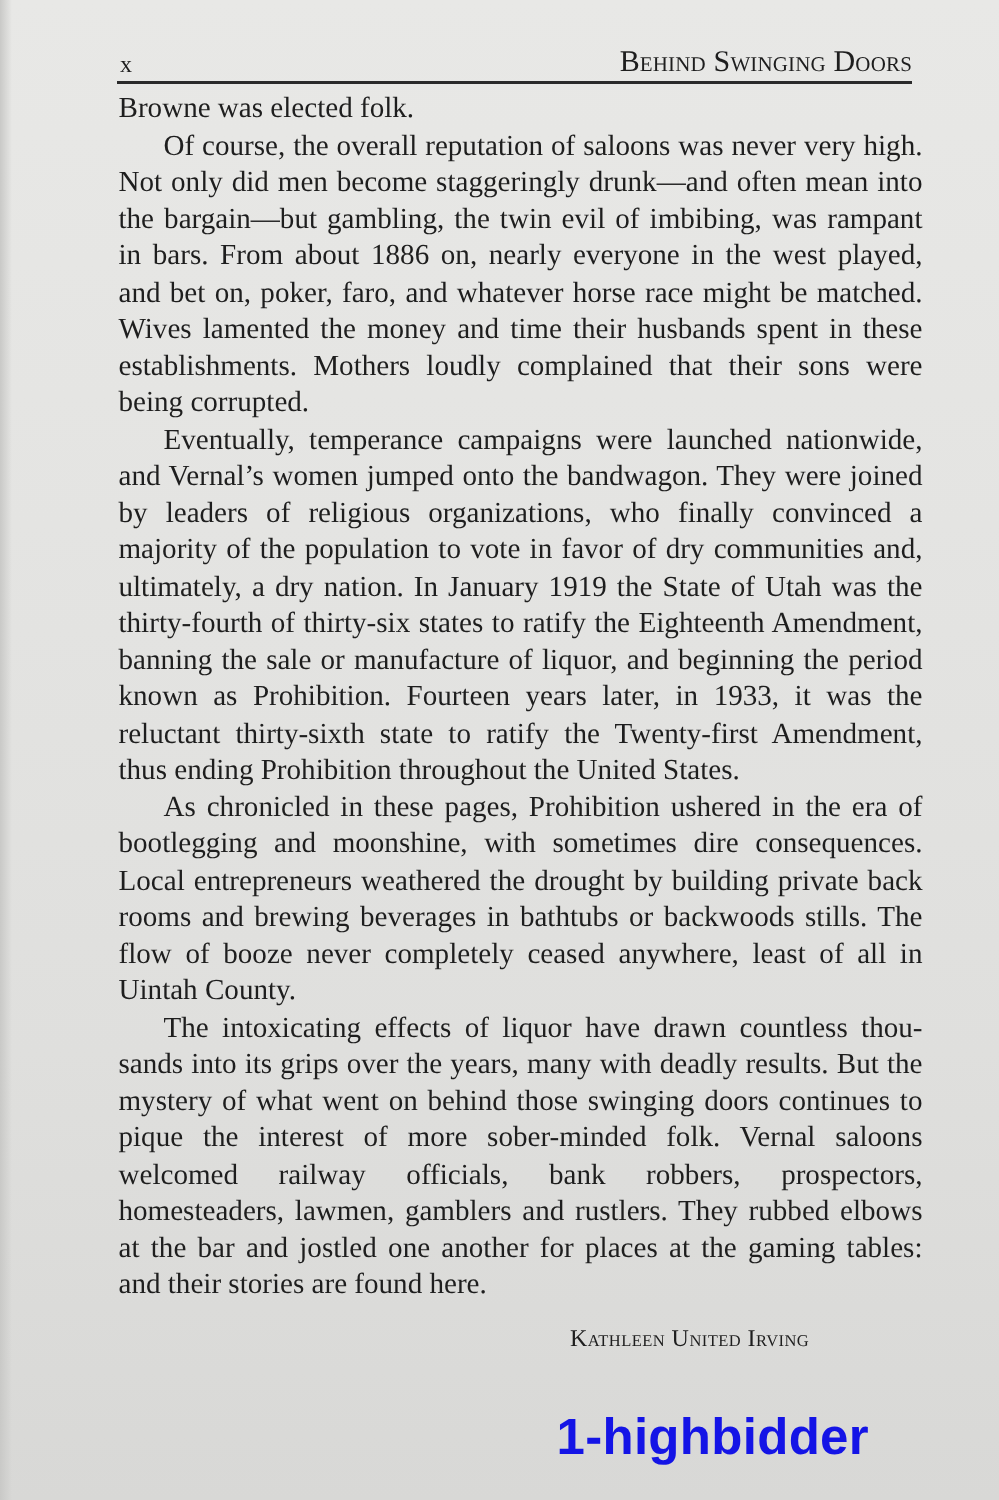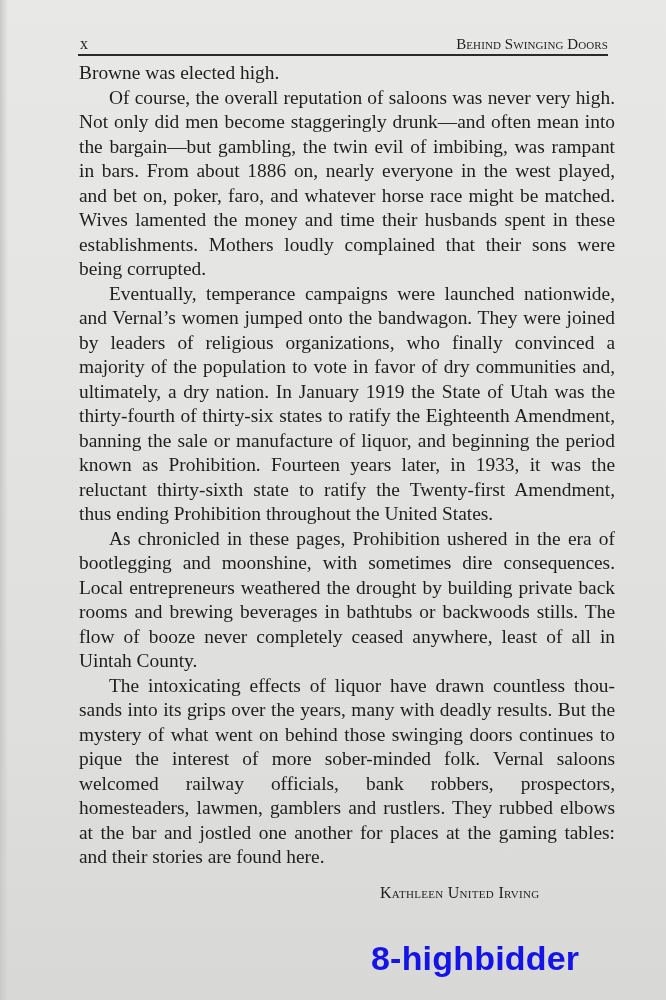--- a/index.html
+++ b/index.html
@@ -33,21 +33,21 @@
       position: absolute;
       left: 2px;
       bottom: 1px;
       font-size: 16px;
       letter-spacing: 0.5px;
     }
     .book-title {
       position: absolute;
       right: 0;
       bottom: 1px;
-      font-size: 15px;
+      font-size: 20px;
       font-variant: small-caps;
       letter-spacing: 0.1px;
     }
     .body-text {
       position: absolute;
       left: 79px;
       top: 61px;
       width: 536px;
       font-size: 19.4px;
       line-height: 24.5px;
@@ -84,22 +84,22 @@
 <body>
 
 <div class="page-shadow-left"></div>
 
 <div class="running-head">
   <span class="folio">x</span>
   <span class="book-title">Behind Swinging Doors</span>
 </div>
 
 <div class="body-text">
-  <p class="no-indent">Browne was elected high.</p>
+  <p class="no-indent">Browne was elected folk.</p>
   <p>Of course, the overall reputation of saloons was never very high. Not only did men become staggeringly drunk—and often mean into the bargain—but gambling, the twin evil of imbibing, was rampant in bars. From about 1886 on, nearly everyone in the west played, and bet on, poker, faro, and whatever horse race might be matched. Wives lamented the money and time their husbands spent in these establishments. Mothers loudly complained that their sons were being corrupted.</p>
   <p>Eventually, temperance campaigns were launched nation­wide, and Vernal’s women jumped onto the bandwagon. They were joined by leaders of religious organizations, who finally convinced a majority of the population to vote in favor of dry communities and, ultimately, a dry nation. In January 1919 the State of Utah was the thirty-fourth of thirty-six states to ratify the Eighteenth Amendment, banning the sale or manufacture of liquor, and beginning the period known as Prohibition. Four­teen years later, in 1933, it was the reluctant thirty-sixth state to ratify the Twenty-first Amendment, thus ending Prohibition throughout the United States.</p>
   <p>As chronicled in these pages, Prohibition ushered in the era of bootlegging and moonshine, with sometimes dire conse­quences. Local entrepreneurs weathered the drought by build­ing private back rooms and brewing beverages in bathtubs or backwoods stills. The flow of booze never completely ceased anywhere, least of all in Uintah County.</p>
   <p>The intoxicating effects of liquor have drawn countless thou­sands into its grips over the years, many with deadly results. But the mystery of what went on behind those swinging doors con­tinues to pique the interest of more sober-minded folk. Vernal saloons welcomed railway officials, bank robbers, prospectors, homesteaders, lawmen, gamblers and rustlers. They rubbed el­bows at the bar and jostled one another for places at the gaming tables: and their stories are found here.</p>
 </div>
 
 <div class="signature">Kathleen United Irving</div>
 
-<div class="watermark">8-highbidder</div>
+<div class="watermark">1-highbidder</div>
 
 </body></html>

